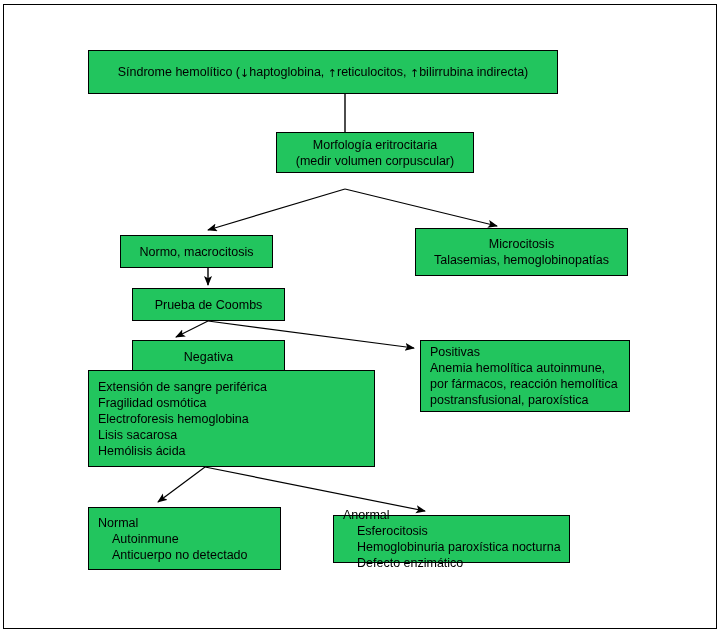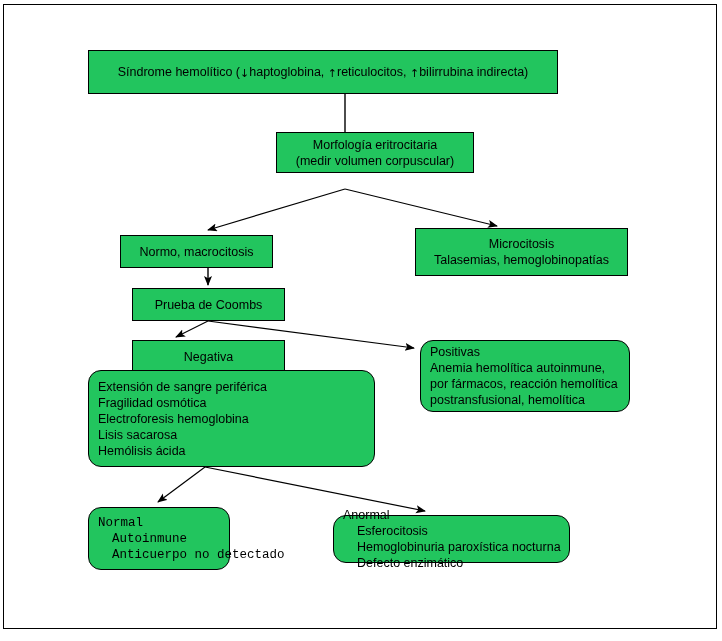--- a/index.html
+++ b/index.html
@@ -50,34 +50,33 @@
     align-items: center;
     justify-content: center;
     text-align: center;
   }
   .left-node {
     display: flex;
     flex-direction: column;
     justify-content: center;
     text-align: left;
     padding-left: 9px;
-    border-radius: 13px;
   }
   .indent-1 { padding-left: 14px; }
 
   
   #node-sindrome      { left: 88px;  top: 50px;  width: 470px; height: 44px; }
   #node-morfologia    { left: 248px; top: 132px; width: 198px; height: 41px; margin-left: 28px; }
   #node-normo         { left: 120px; top: 235px; width: 153px; height: 33px; }
   #node-microcitosis  { left: 415px; top: 228px; width: 213px; height: 48px; }
   #node-coombs        { left: 132px; top: 288px; width: 153px; height: 33px; }
   #node-negativa      { left: 132px; top: 340px; width: 153px; height: 33px; }
   #node-positivas     { left: 420px; top: 340px; width: 210px; height: 72px; }
   #node-pruebas       { left: 88px;  top: 370px; width: 287px; height: 97px; z-index: 4; }
-  #node-normal        { left: 88px;  top: 507px; width: 142px; height: 63px; font-family: Liberation Mono, monospace; }
+  #node-normal        { left: 88px;  top: 507px; width: 193px; height: 63px; }
   #node-anormal       { left: 333px; top: 515px; width: 237px; height: 48px; }
 
   .arrow-glyph {
     font-family: "DejaVu Sans", sans-serif;
     font-size: 11px;
     line-height: 1;
     display: inline-block;
     transform: translateY(1px);
   }
 </style>
@@ -151,21 +150,21 @@
   </div>
 
   <div class="node center-node" id="node-negativa">
     <div class="line">Negativa</div>
   </div>
 
   <div class="node left-node" id="node-positivas">
     <div class="line">Positivas</div>
     <div class="line">Anemia hemolítica autoinmune,</div>
     <div class="line">por fármacos, reacción hemolítica</div>
-    <div class="line">postransfusional, hemolítica</div>
+    <div class="line">postransfusional, paroxística</div>
   </div>
 
   <div class="node left-node" id="node-pruebas">
     <div class="line">Extensión de sangre periférica</div>
     <div class="line">Fragilidad osmótica</div>
     <div class="line">Electroforesis hemoglobina</div>
     <div class="line">Lisis sacarosa</div>
     <div class="line">Hemólisis ácida</div>
   </div>
 

